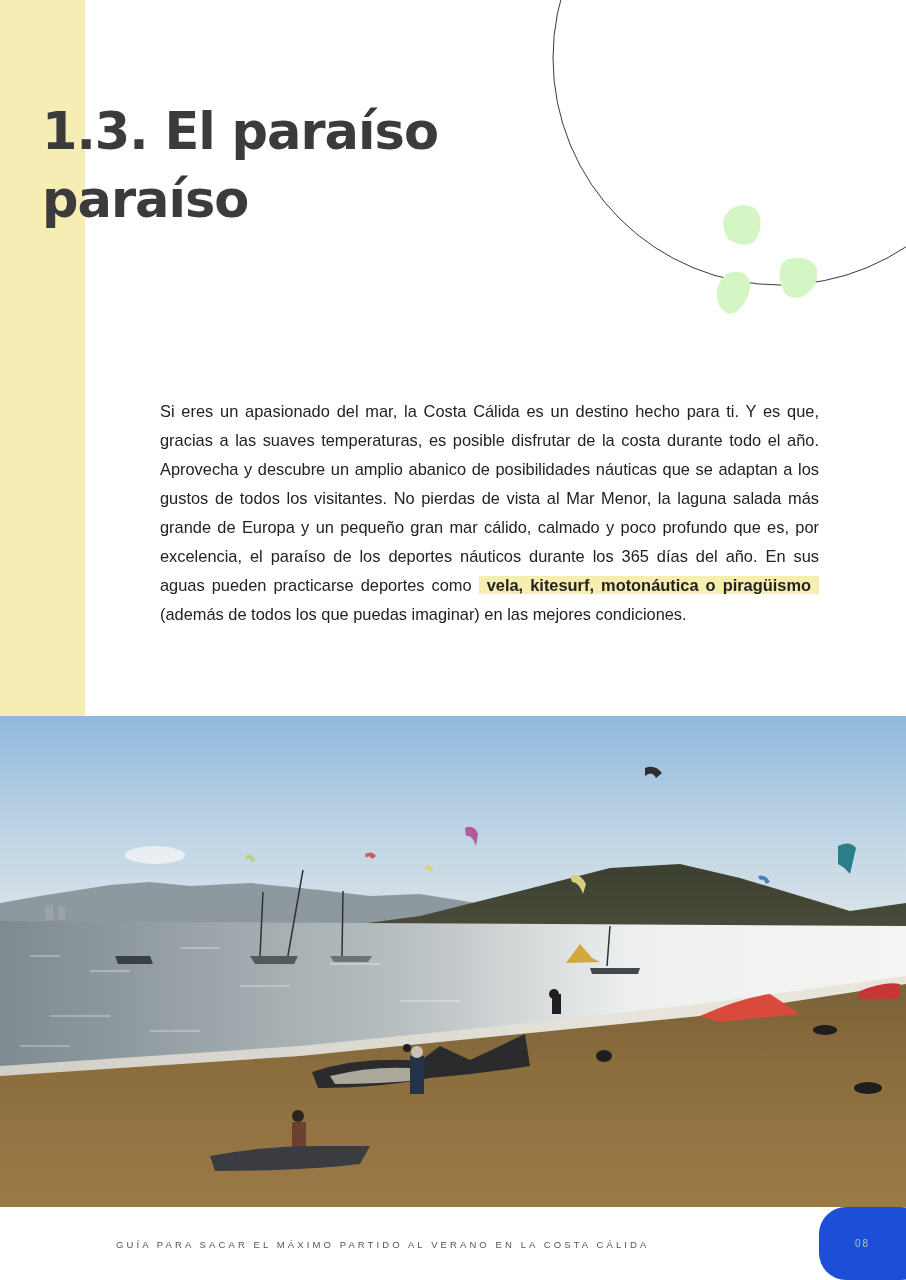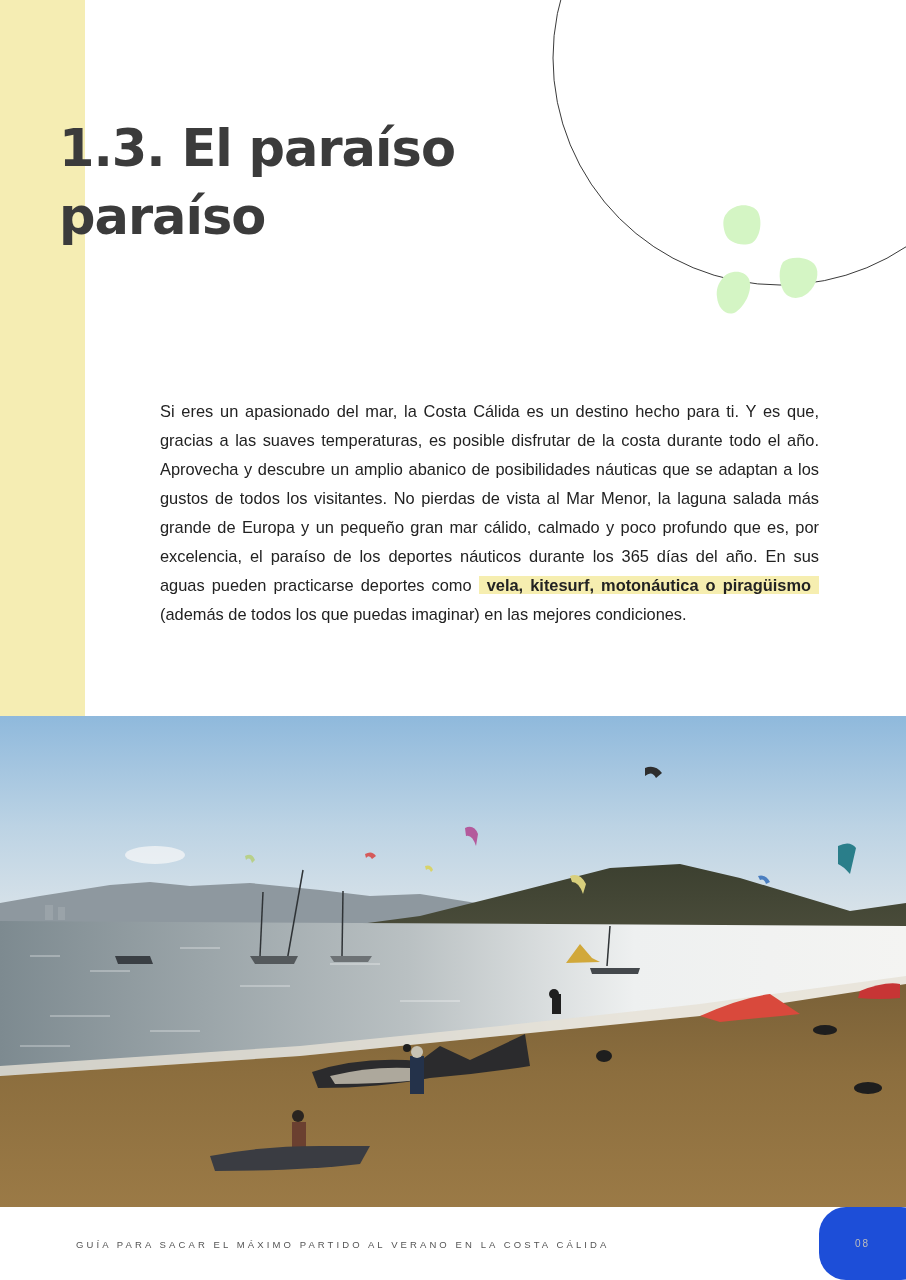--- a/index.html
+++ b/index.html
@@ -10,21 +10,21 @@
   }
   .side-bar {
     position: absolute; left: 0; top: 0; width: 85px; height: 716px;
     background: #f5edb3;
   }
   .deco-circle {
     position: absolute; left: 0; top: 0; width: 906px; height: 330px;
     pointer-events: none;
   }
   .page-title {
-    position: absolute; left: 42px; top: 98px; margin: 17px;
+    position: absolute; left: 42px; top: 98px; margin: 0;
     font-family: "DejaVu Sans", sans-serif;
     font-weight: bold; font-size: 51px; line-height: 68px;
     color: #3b3b3b; letter-spacing: -1px;
   }
   .page-title span { display: block; }
   .body-text {
     position: absolute; left: 160px; top: 397px; width: 659px;
     margin: 0;
     font-family: "Liberation Sans", sans-serif;
     font-size: 16.4px; line-height: 29px; color: #222222;
@@ -33,21 +33,21 @@
   .hl {
     background: #f6eeb0; font-weight: bold; padding: 0 8px;
   }
   .photo {
     position: absolute; left: 0; top: 716px; width: 906px; height: 491px;
     overflow: hidden;
   }
   .photo svg { display: block; }
   .footer-text {
     position: absolute; left: 0; top: 1239px; width: 748px;
-    padding-left: 76px; box-sizing: border-box;
+    padding-left: 116px; box-sizing: border-box;
     font-family: "Liberation Sans", sans-serif;
     font-size: 9.5px; letter-spacing: 3.1px; color: #555555;
     text-transform: uppercase;
   }
   .page-number-box {
     position: absolute; left: 819px; top: 1207px; width: 109px; height: 73px;
     background: #1d4ed8;
     border-radius: 27px;
   }
   .page-number {

